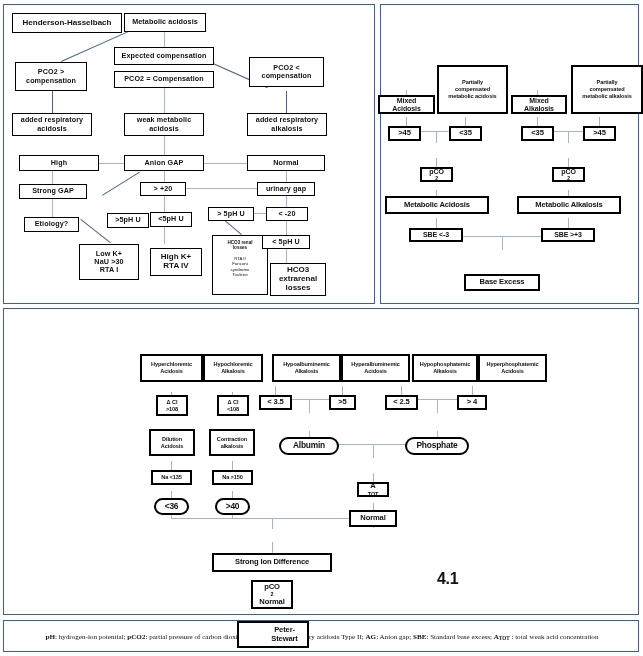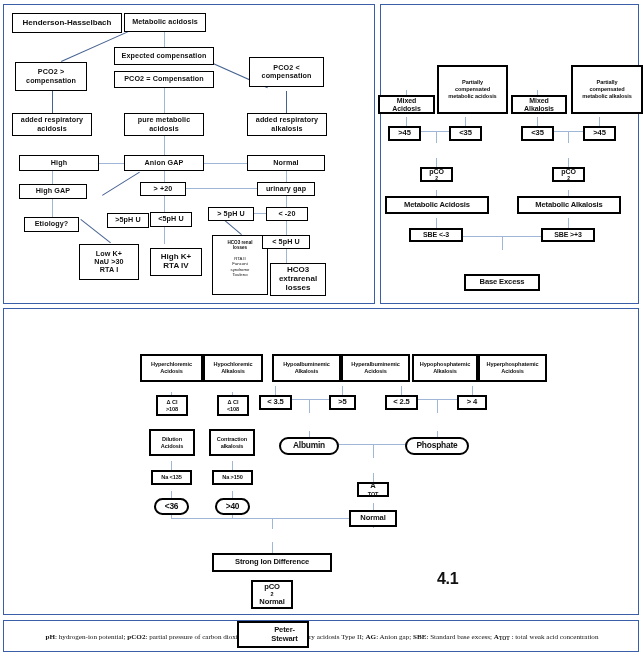--- a/index.html
+++ b/index.html
@@ -110,37 +110,37 @@
     <div class="node lp" style="left:11px;top:57px;width:72px;height:29px;white-space:pre-line;"><span>PCO2 &gt;
 compensation</span></div>
     <div class="node lp" style="left:110px;top:66px;width:100px;height:17px;align-items:center;">
         <span>PCO2 = Compensation</span>
       </div>
     <div class="node lp" style="left:245px;top:52px;width:75px;height:30px;white-space:pre-line;"><span>PCO2 &lt;
 compensation</span></div>
 
     <div class="node lp" style="left:8px;top:108px;width:80px;height:23px;white-space:pre-line;"><span>added respiratory
 acidosis</span></div>
-    <div class="node lp" style="left:120px;top:108px;width:80px;height:23px;white-space:pre-line;"><span>pure metabolic
+    <div class="node lp" style="left:120px;top:108px;width:80px;height:23px;white-space:pre-line;"><span>weak metabolic
 acidosis</span></div>
     <div class="node lp" style="left:243px;top:108px;width:80px;height:23px;white-space:pre-line;"><span>added respiratory
 alkalosis</span></div>
 
     <div class="node lp" style="left:15px;top:150px;width:80px;height:16px;">
         <span>High</span>
       </div>
     <div class="node lp" style="left:120px;top:150px;width:80px;height:16px;">
         <span>Anion GAP</span>
       </div>
     <div class="node lp" style="left:243px;top:150px;width:78px;height:16px;">
         <span>Normal</span>
       </div>
 
     <div class="node lp" style="left:15px;top:179px;width:68px;height:15px;">
-        <span>High GAP</span>
+        <span>Strong GAP</span>
       </div>
     <div class="node lp" style="left:136px;top:177px;width:46px;height:14px;">
         <span>&gt; +20</span>
       </div>
     <div class="node lp" style="left:253px;top:177px;width:58px;height:14px;">
         <span>urinary gap</span>
       </div>
 
     <div class="node lp" style="left:20px;top:212px;width:55px;height:15px;">
         <span>Etiology?</span>

